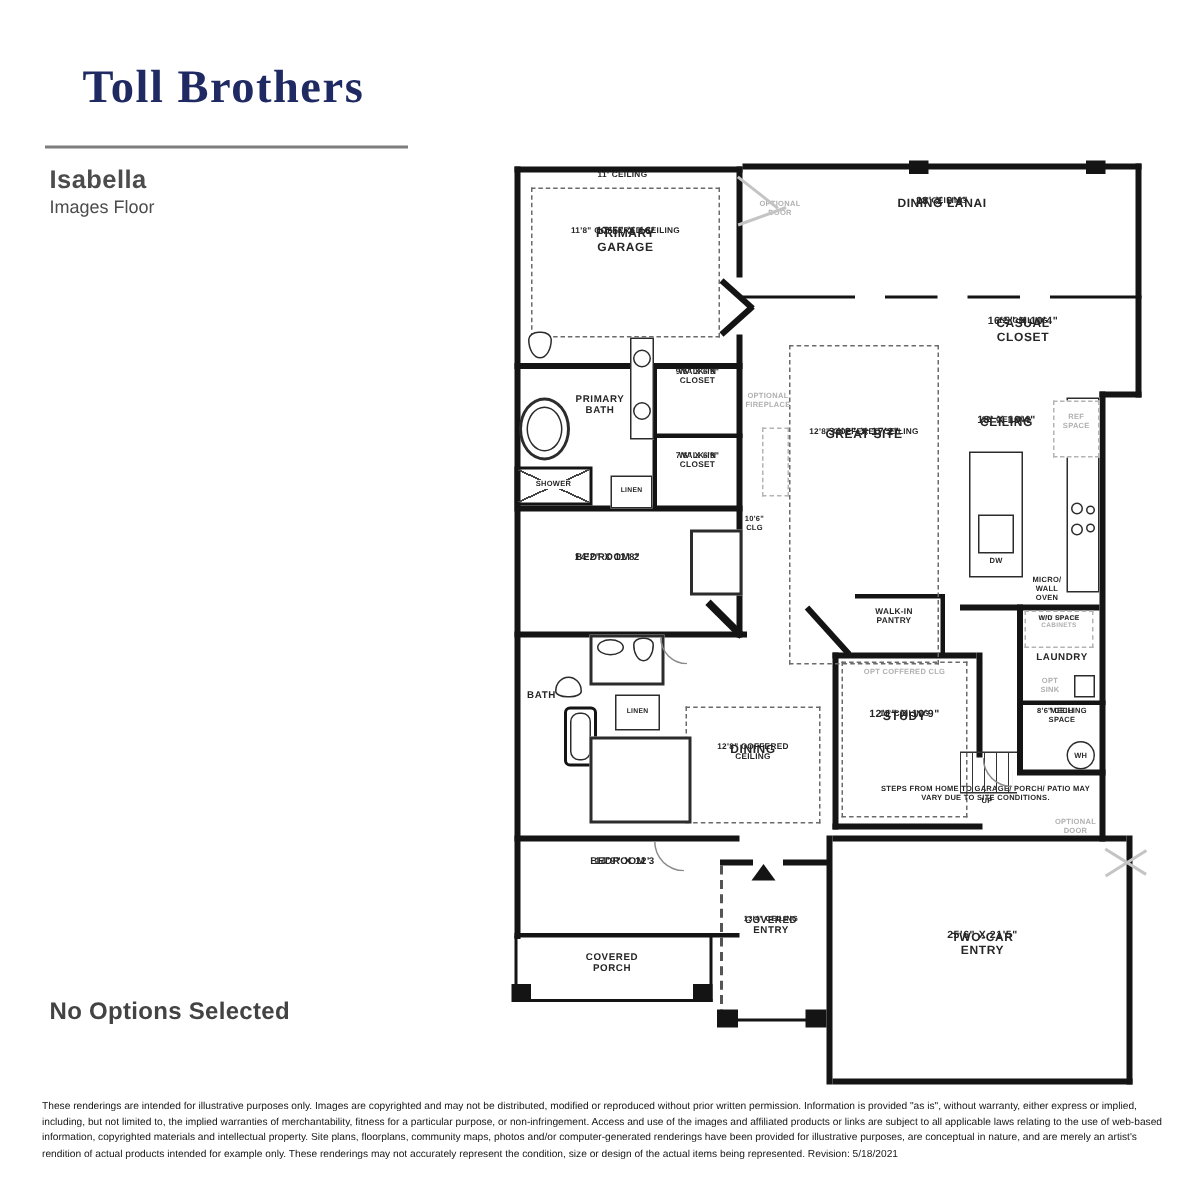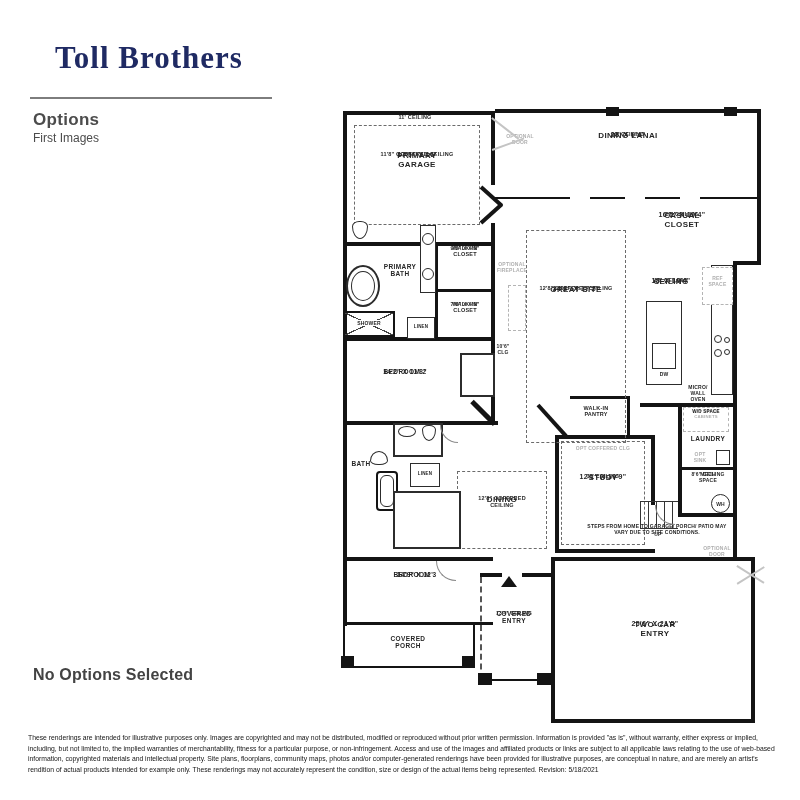--- a/index.html
+++ b/index.html
@@ -32,22 +32,22 @@
   .gray{color:#b0b0b0;}
   .pillar{background:#141414;}
   .circ{border:1.5px solid #2c2c2c;border-radius:50%;background:#fff;}
   .arc{border:0;border-left:1px solid #8a8a8a;border-bottom:1px solid #8a8a8a;border-bottom-left-radius:100%;}
 </style>
 </head>
 <body>
 
 <div id="logo">Toll Brothers</div>
 <div id="divider"></div>
-<div id="plan-name">Options</div>
-<div id="floor-label">First Images</div>
+<div id="plan-name">Isabella</div>
+<div id="floor-label">Images Floor</div>
 
 <div id="plan">
 
   <div class="w" style="left:3px;top:6px;width:152px;height:4px;"></div>
   <div class="w" style="left:3px;top:6px;width:4px;height:515px;"></div>
   <div class="w" style="left:3px;top:137px;width:152px;height:4px;"></div>
   <div class="w" style="left:151px;top:6px;width:4px;height:74px;"></div>
   <div class="w" style="left:151px;top:118px;width:4px;height:23px;"></div>
   <div class="diag" style="left:141px;top:80px;width:28px;height:4px;transform:rotate(42deg);"></div>
   <div class="diag" style="left:141px;top:116px;width:28px;height:4px;transform:rotate(-42deg);"></div>

